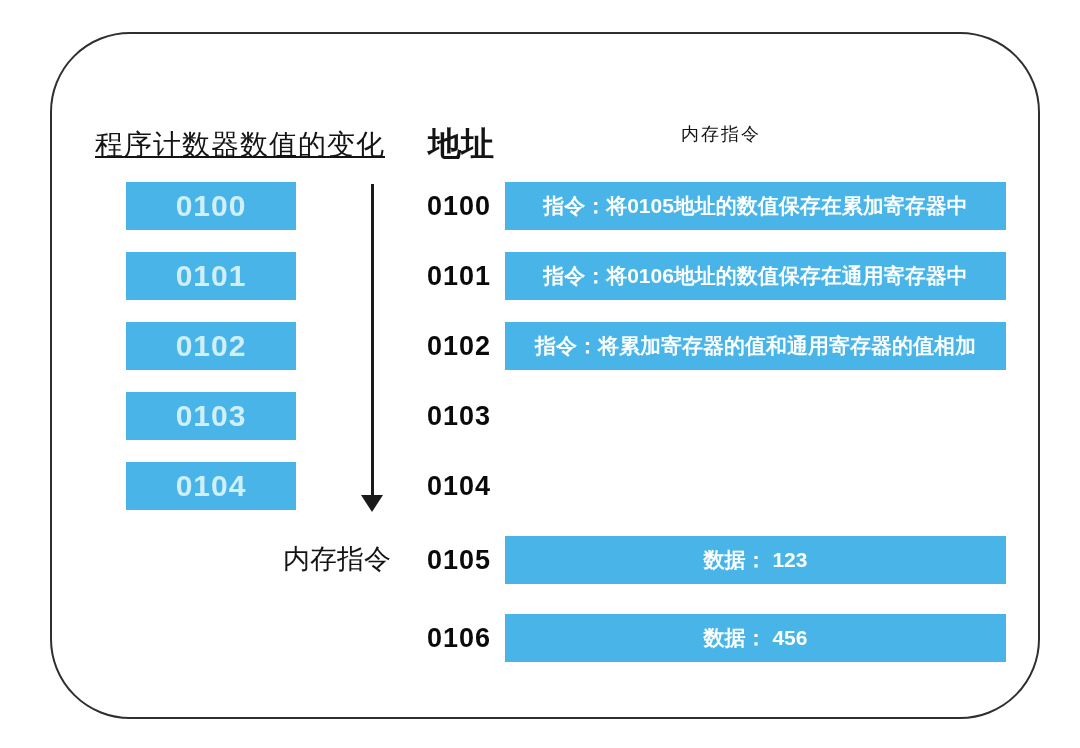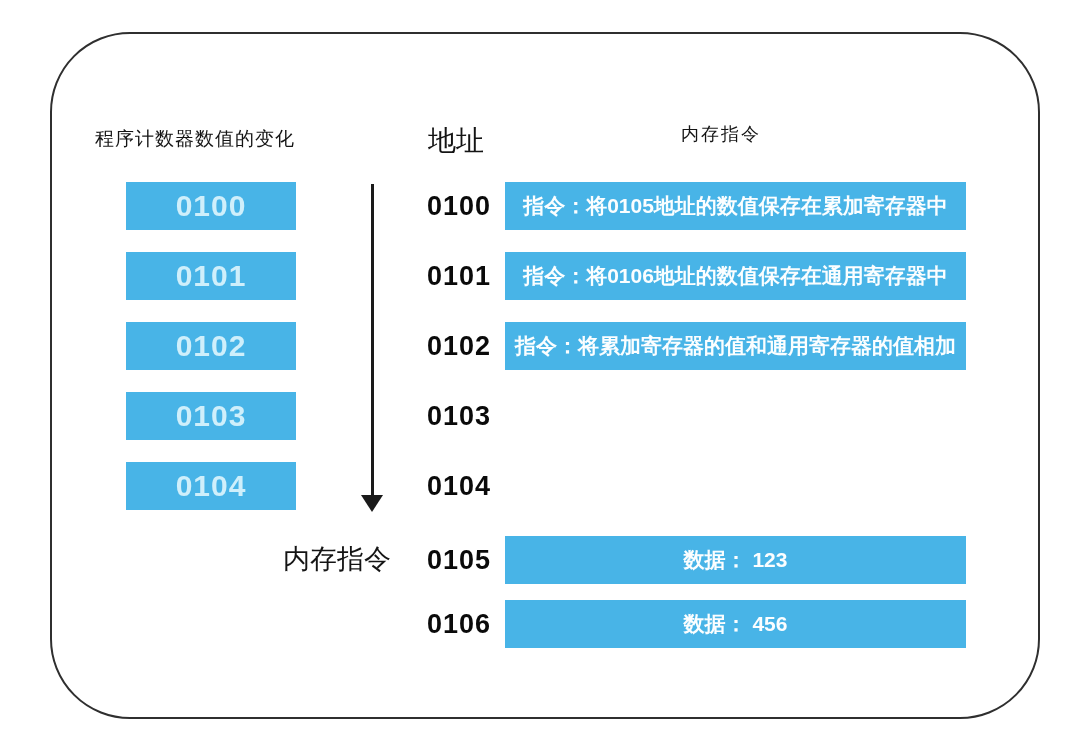--- a/index.html
+++ b/index.html
@@ -13,22 +13,22 @@
   }
   .frame {
     position: absolute;
     left: 50px; top: 32px;
     width: 986px; height: 683px;
     border: 2px solid #2f2f2f;
     border-radius: 80px;
     background: transparent;
   }
   .hdr { position: absolute; color: #141414; white-space: nowrap; }
-  .pc-header   { left: 95px;  top: 126px; font-size: 19px; font-weight: 400; letter-spacing: 1px; }
-  .addr-header { left: 428px; top: 122px; font-size: 28px; font-weight: 400; }
+  .pc-header   { left: 95px;  top: 126px; font-size: 28px; font-weight: 400; letter-spacing: 1px; text-decoration: underline; }
+  .addr-header { left: 428px; top: 122px; font-size: 33px; font-weight: 700; }
   .mem-header  { left: 681px; top: 122px; font-size: 18px; font-weight: 500; letter-spacing: 2px; }
 
   .counter {
     position: absolute; left: 126px;
     width: 170px; height: 48px;
     background: #48b4e7;
     color: #cfeffb;
     font-size: 30px; font-weight: 700;
     display: flex; align-items: center; justify-content: center;
     letter-spacing: 1px;
@@ -55,30 +55,30 @@
 
   .addr {
     position: absolute; left: 427px;
     width: 74px; height: 48px;
     display: flex; align-items: center;
     font-size: 27px; font-weight: 700; color: #0a0a0a;
     letter-spacing: 1px;
   }
   .bar {
     position: absolute; left: 505px;
-    width: 461px; height: 48px;
+    width: 501px; height: 48px;
     background: #48b4e7;
     color: #fbfeff;
     font-size: 21px; font-weight: 700;
     display: flex; align-items: center; justify-content: center;
     white-space: nowrap;
   }
   .r0 { top: 182px; } .r1 { top: 252px; } .r2 { top: 322px; }
   .r3 { top: 392px; } .r4 { top: 462px; } .r5 { top: 536px; }
-  .r6 { top: 600px; text-align: right; }
+  .r6 { top: 614px; text-align: right; }
 </style>
 </head>
 <body>
 
 <div class="stage">
 
   <div class="frame"></div>
 
   <div class="hdr pc-header">程序计数器数值的变化</div>
   <div class="hdr addr-header">地址</div>

